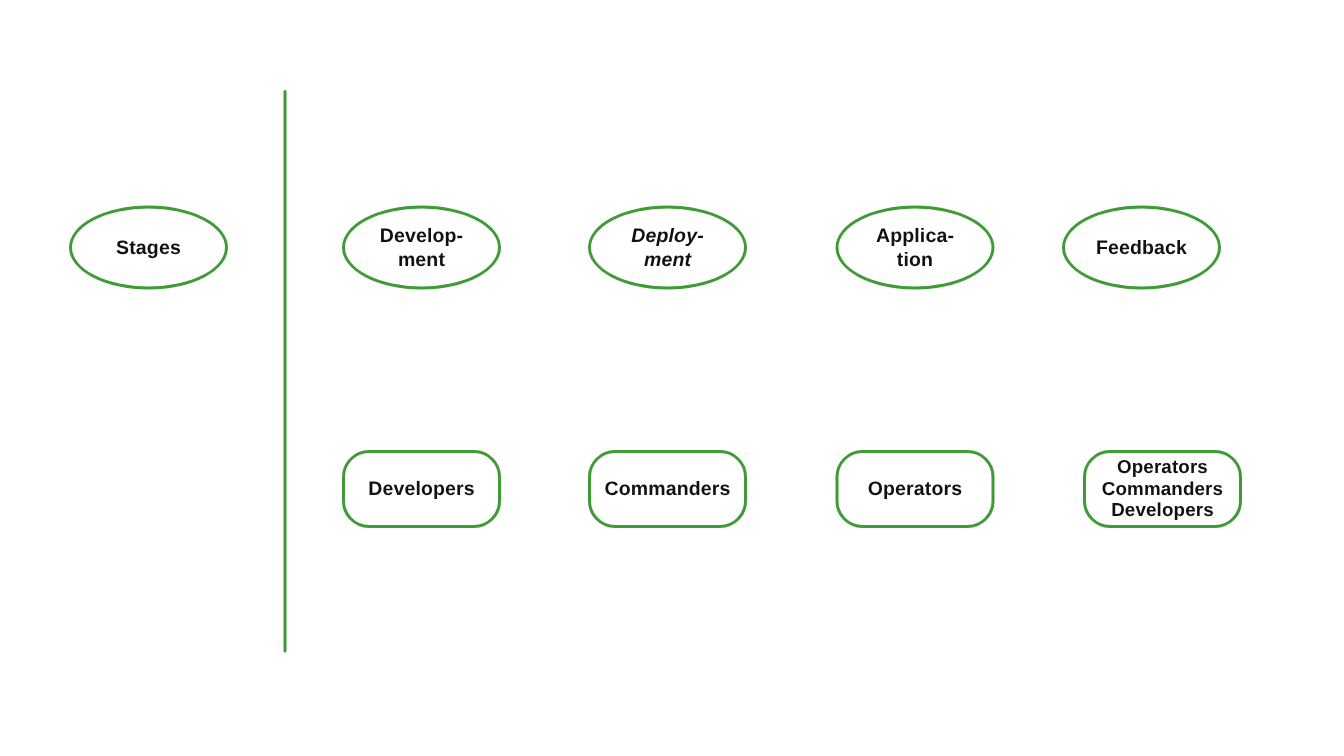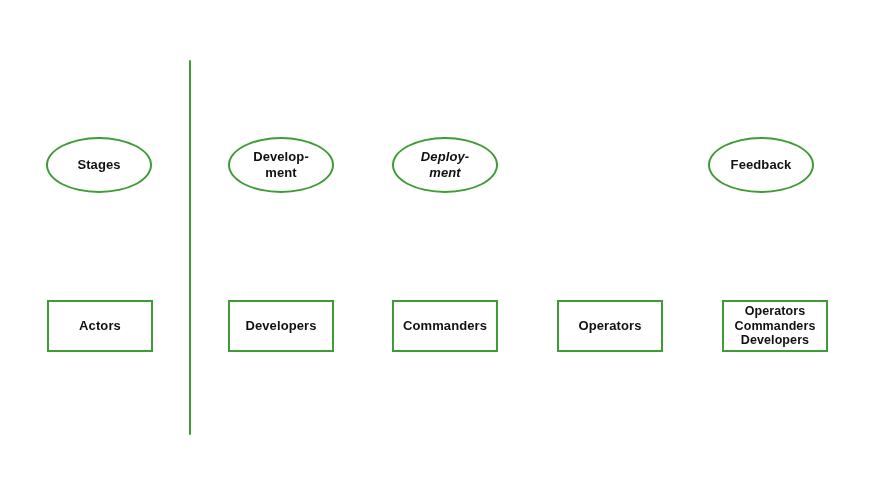--- a/index.html
+++ b/index.html
@@ -50,21 +50,21 @@
   .ellipse {
     width: 106px;
     height: 56px;
     top: 137px;
     border-radius: 50%;
   }
   .rect {
     width: 106px;
     height: 52px;
     top: 300px;
-    border-radius: 0;
+    border-radius: 18px;
   }
   .rect.triple .label {
     font-size: 12.5px;
     line-height: 1.18;
   }
 </style>
 </head>
 <body style="background: rgb(255, 255, 255);">
 
 <div class="canvas">
@@ -75,27 +75,28 @@
     <span class="label">Stages</span>
   </div>
   <div class="shape ellipse" style="left:228px;">
     <span class="label">Develop-
 ment</span>
   </div>
   <div class="shape ellipse" style="left:392px;font-style:italic;">
     <span class="label">Deploy-
 ment</span>
   </div>
+  <div class="shape ellipse" style="left:557px;">
+    <span class="label">Applica-
+tion</span>
+  </div>
   <div class="shape ellipse" style="left:708px;">
     <span class="label">Feedback</span>
   </div>
 
-  <div class="shape rect" style="left:47px;">
-    <span class="label">Actors</span>
-  </div>
   <div class="shape rect" style="left:228px;">
     <span class="label">Developers</span>
   </div>
   <div class="shape rect" style="left:392px;">
     <span class="label">Commanders</span>
   </div>
   <div class="shape rect" style="left:557px;">
     <span class="label">Operators</span>
   </div>
   <div class="shape rect triple" style="left:722px;">

